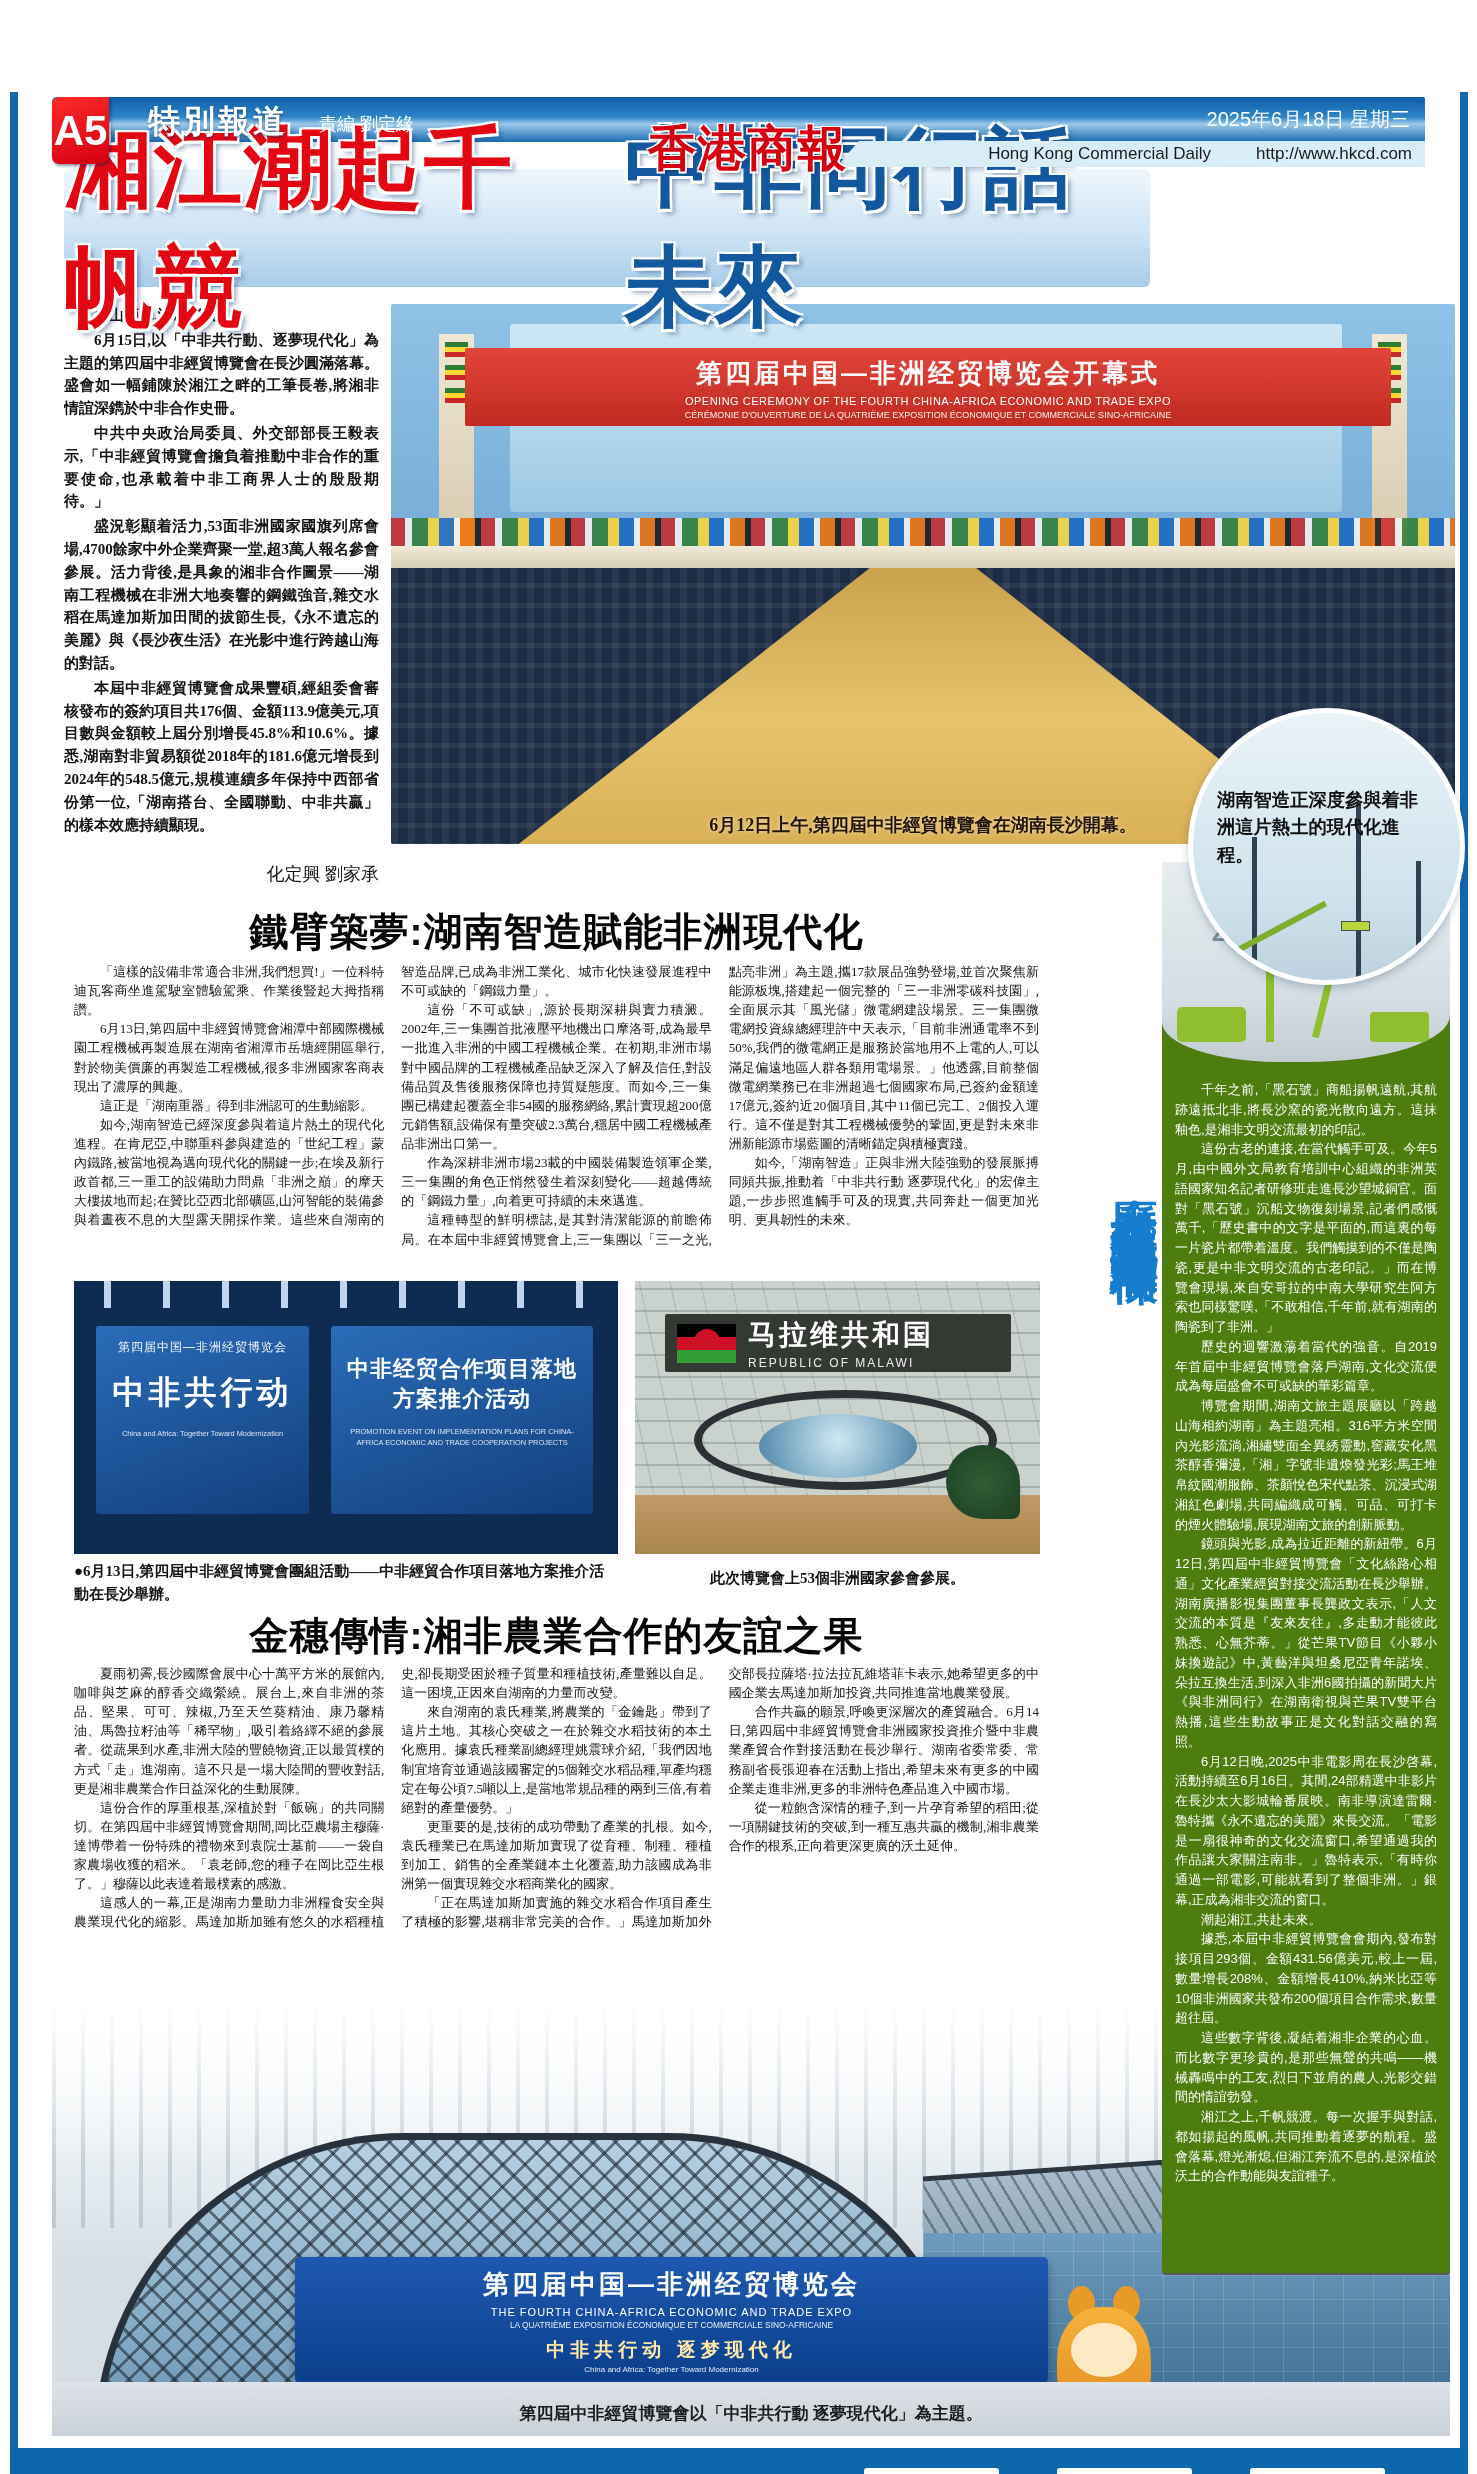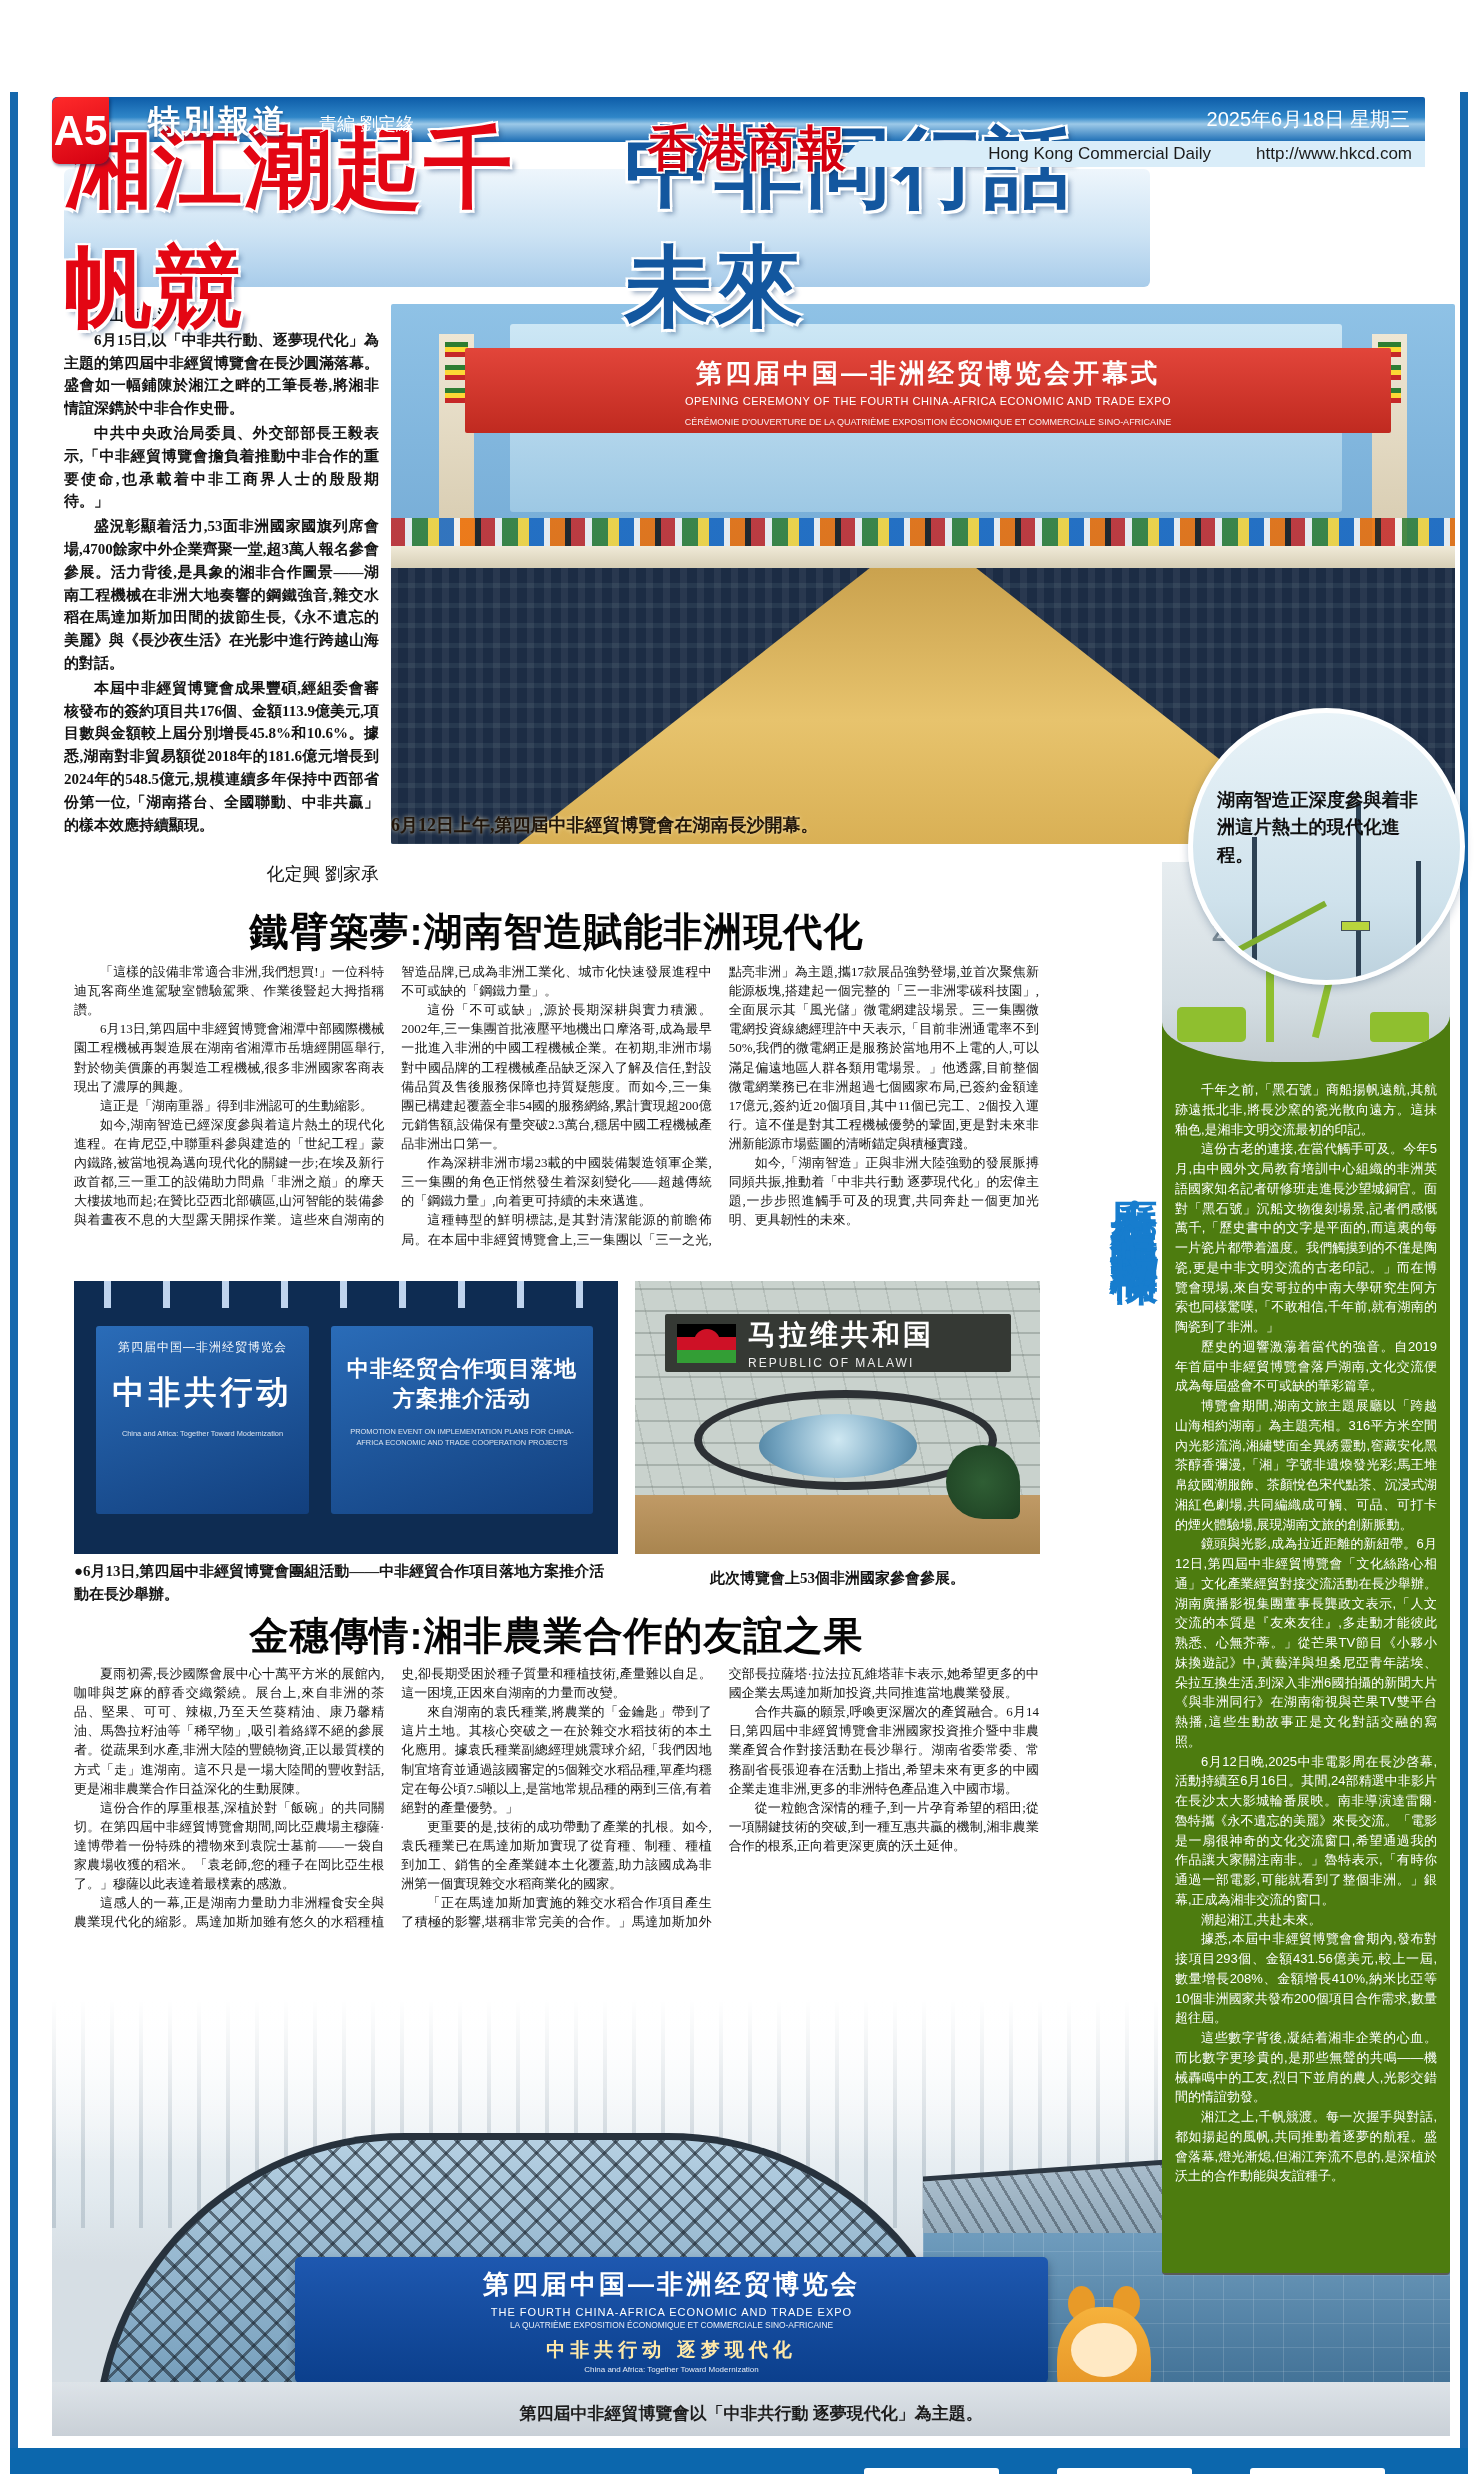--- a/index.html
+++ b/index.html
@@ -50,32 +50,32 @@
   #photo-main{left:391px;top:304px;width:1064px;height:540px;overflow:hidden;border-radius:2px;
     background:linear-gradient(180deg,#8fc2e6 0%,#79afd8 40%,#6898bf 60%);}
   .pillar{position:absolute;top:30px;width:35px;height:277px;background:linear-gradient(180deg,#efe7d4,#cfc2a4);}
   .pillar .fl{width:23px;height:15px;margin:8px auto;background:linear-gradient(180deg,#2e7d32 33%,#fdd835 33% 66%,#c62828 66%);}
   #pm-screen{position:absolute;left:119px;top:20px;width:832px;height:188px;
     background:linear-gradient(180deg,#cde7f5,#9dc8e4);border-radius:3px;}
   #pm-banner{position:absolute;left:74px;top:44px;width:916px;padding:8px 5px 6px;
     background:linear-gradient(180deg,#e2453a,#c02a20);color:#fff;text-align:center;border-radius:2px;}
   #pm-banner .cn{font-family:"Liberation Sans",sans-serif;font-weight:bold;font-size:26px;letter-spacing:3px;}
   #pm-banner .en{font-family:"Liberation Sans",sans-serif;font-size:11px;margin-top:4px;letter-spacing:0.5px;}
-  #pm-banner .fr{font-family:"Liberation Sans",sans-serif;font-size:9px;margin-top:10px;opacity:.92;}
+  #pm-banner .fr{font-family:"Liberation Sans",sans-serif;font-size:9px;margin-top:3px;opacity:.92;}
   #pm-flags{position:absolute;left:0;top:214px;width:100%;height:28px;
     background:repeating-linear-gradient(90deg,#c62828 0 14px,#f6f6f6 14px 21px,#2e7d32 21px 37px,#fdd835 37px 48px,#1565c0 48px 63px,#f6f6f6 63px 69px,#ef6c00 69px 84px,#111 84px 90px);opacity:.85;}
   #pm-stage{position:absolute;left:0;top:242px;width:100%;height:23px;background:linear-gradient(180deg,#f0ead8,#d5cdb4);}
   #pm-aud{position:absolute;left:0;top:264px;width:100%;height:276px;
     background:repeating-linear-gradient(180deg,#1c2c44 0 15px,#27394f 15px 20px);}
   #pm-aud::after{content:"";position:absolute;inset:0;
     background:repeating-linear-gradient(90deg,rgba(255,255,255,.06) 0 7px,transparent 7px 17px);}
   #pm-aisle{position:absolute;left:0;top:264px;width:100%;height:276px;
     clip-path:polygon(45% 0,55% 0,88% 100%,12% 100%);
     background:linear-gradient(180deg,#caa24e,#e7c36d 55%,#d9b055);}
-  #pm-caption{position:absolute;left:0;bottom:7px;width:100%;
+  #pm-caption{position:absolute;left:0;bottom:7px;width:100%;text-align:center;
     font-size:18px;font-weight:bold;color:#21150a;text-shadow:0 0 4px rgba(255,240,200,.8);}
 
   
   #inset{left:1188px;top:708px;width:267px;height:267px;border-radius:50%;border:5px solid #ffffff;
     overflow:hidden;z-index:6;background:linear-gradient(180deg,#e9f3f8 0%,#cfe2ec 70%,#bdd2de 100%);
     box-shadow:0 3px 9px rgba(0,40,80,.25);}
   .mast{position:absolute;width:5px;background:#2e4254;}
   .boom{position:absolute;width:109px;height:6px;background:#7fae2e;transform:rotate(-28deg);}
   .plat{position:absolute;width:27px;height:8px;background:#b9d53c;border:1px solid #44505a;}
   #inset-caption{position:absolute;left:24px;top:74px;width:208px;font-size:18.3px;font-weight:bold;

